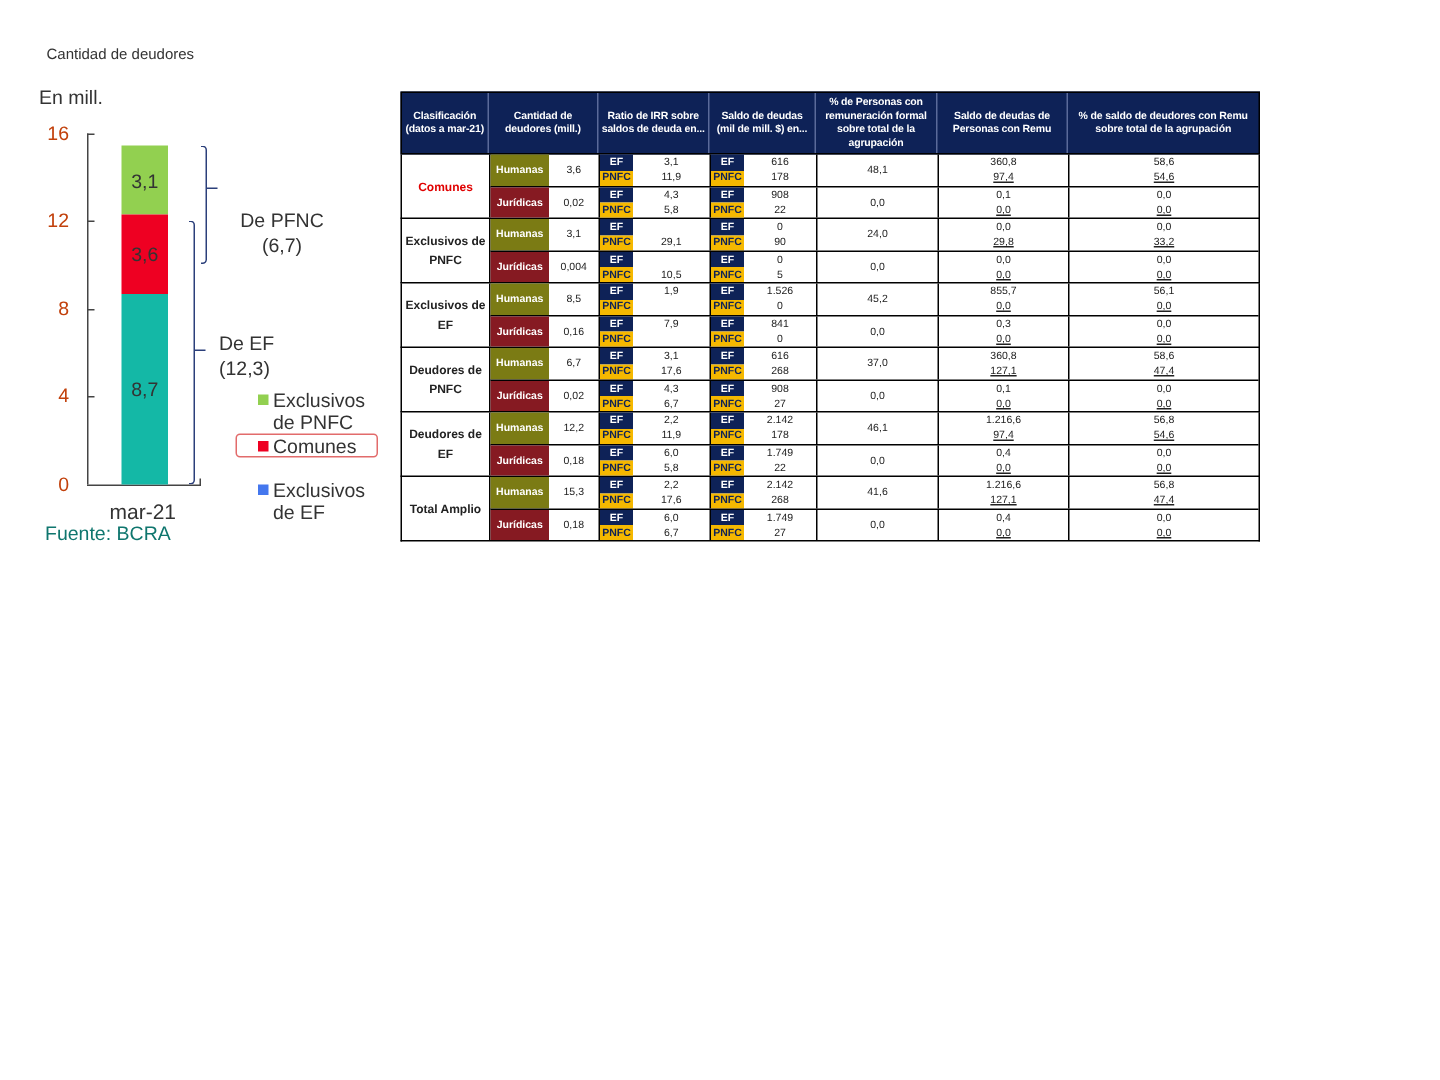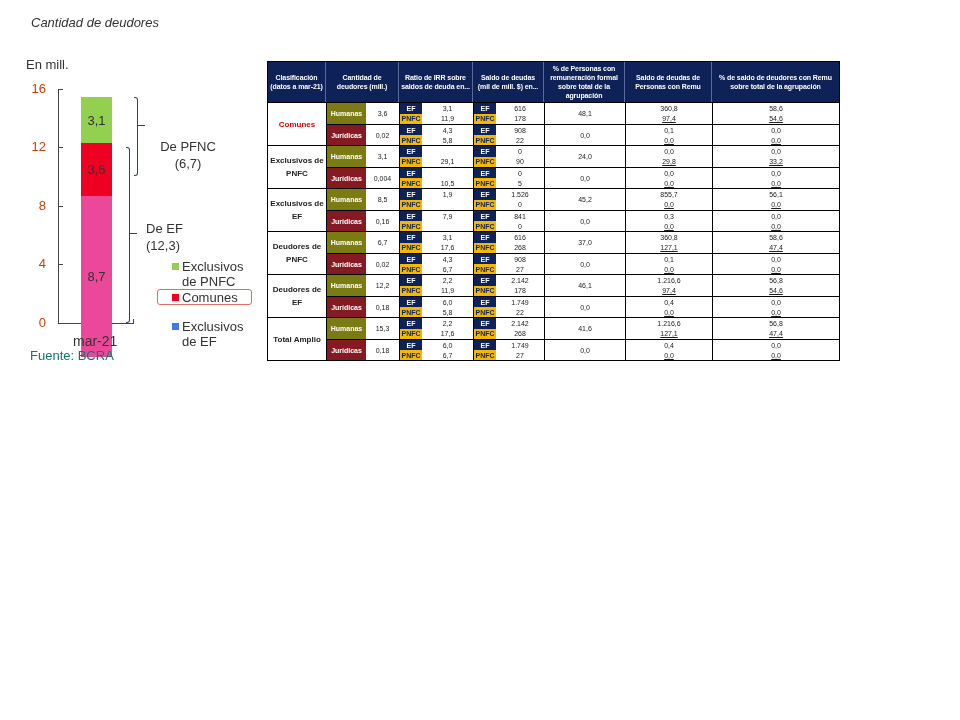--- a/index.html
+++ b/index.html
@@ -1,20 +1,20 @@
 <!DOCTYPE html>
 <html><head>
 <meta charset="utf-8">
 <style>
   * { box-sizing: border-box; margin: 0; padding: 0; }
   html, body { width: 960px; height: 720px; background: #ffffff; overflow: hidden; }
   body { position: relative; font-family: "Liberation Sans", "DejaVu Sans", sans-serif; color: #222; }
 
   
-  .chart-title { position: absolute; left: 31px; top: 15px; font-size: 13px; color: #333; font-style: italic; }
+  .chart-title { position: absolute; left: 31px; top: 31px; font-size: 10px; color: #333; }
   .chart-unit { position: absolute; left: 26px; top: 57px; font-size: 13px; color: #333; }
   .y-tick { position: absolute; left: 20px; width: 26px; text-align: right; font-size: 13px; color: #c2410c; }
   .y-axis { position: absolute; left: 58px; top: 89px; width: 1px; height: 234px; background: #444; }
   .y-axis-tick { position: absolute; left: 58px; width: 5px; height: 1px; background: #444; }
   .x-axis { position: absolute; left: 58px; top: 323px; width: 76px; height: 1px; background: #444; }
   .x-axis-end { position: absolute; left: 133px; top: 319px; width: 1px; height: 5px; background: #444; }
   .bar-seg { position: absolute; left: 81px; width: 31px; display: flex; align-items: center; justify-content: center; font-size: 13px; color: #333; }
   .x-label { position: absolute; left: 73px; top: 333px; font-size: 14px; color: #333; }
   .source { position: absolute; left: 30px; top: 348px; font-size: 13px; color: #0f766e; }
 
@@ -75,21 +75,21 @@
   <div class="y-axis-tick" style="top:264px"></div>
   <div class="x-axis"></div>
   <div class="x-axis-end"></div>
 
   <div class="bar-seg" id="seg-pnfc" style="top:97px;height:46px;background:#92d050">
     <span>3,1</span>
   </div>
   <div class="bar-seg" id="seg-comunes" style="top:143px;height:53px;background:#ee0022">
     <span>3,6</span>
   </div>
-  <div class="bar-seg" id="seg-ef" style="top:196px;height:161px;background:#ec4899">
+  <div class="bar-seg" id="seg-ef" style="top:196px;height:127px;background:#14b8a6">
     <span>8,7</span>
   </div>
 
   <div class="x-label">mar-21</div>
   <div class="source">Fuente: BCRA</div>
 
   <div class="brace" style="left:134px;top:97px;width:4px;height:79px"></div>
   <div class="brace-tip" style="left:138px;top:125px"></div>
   <div class="brace-label" style="left:158px;top:138px;width:60px">
     <div>De PFNC</div>

